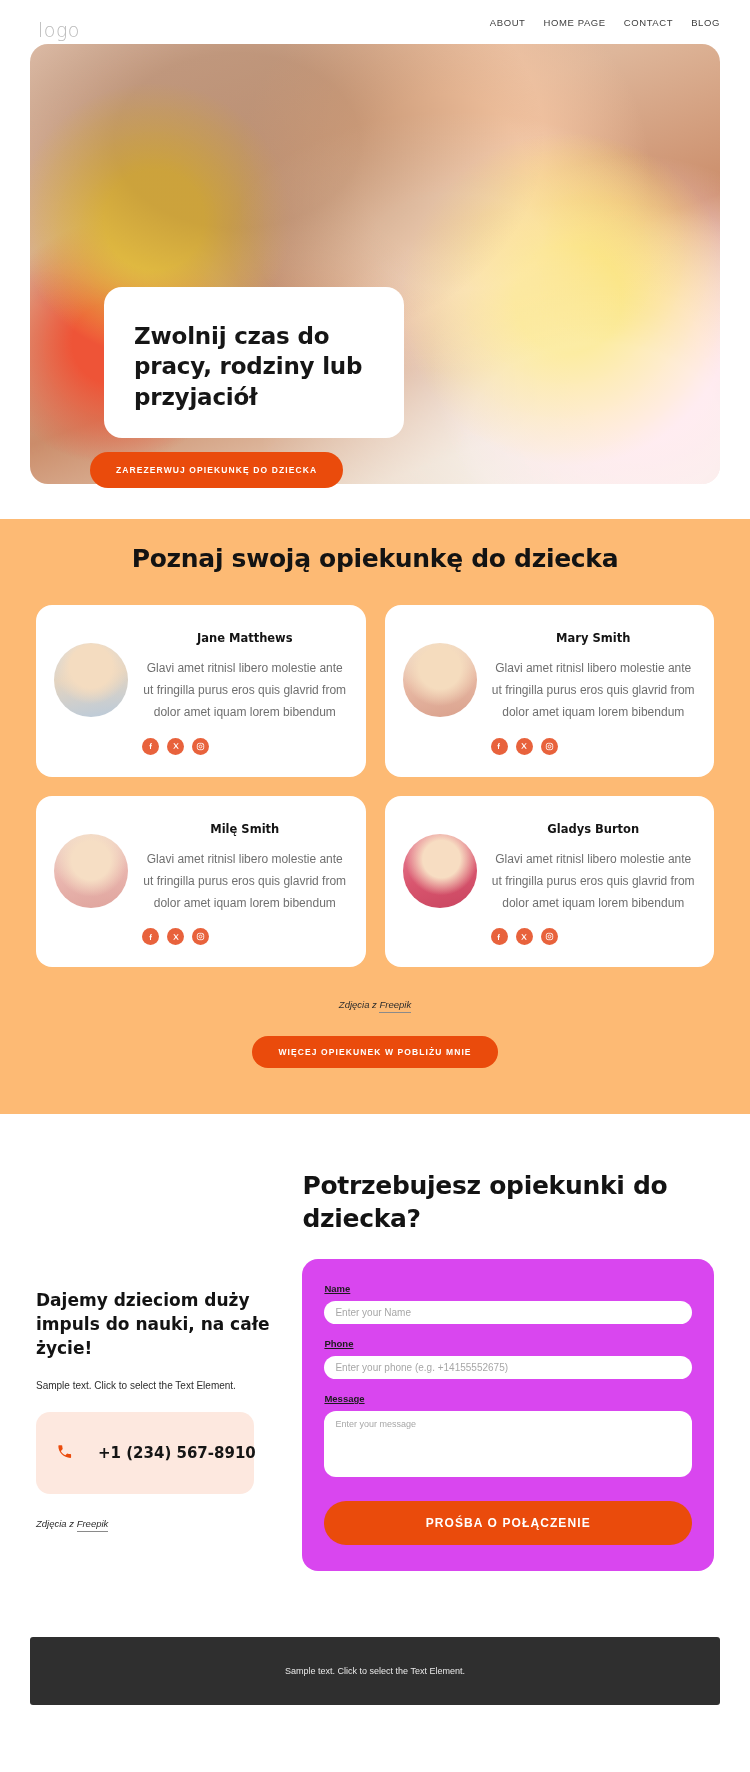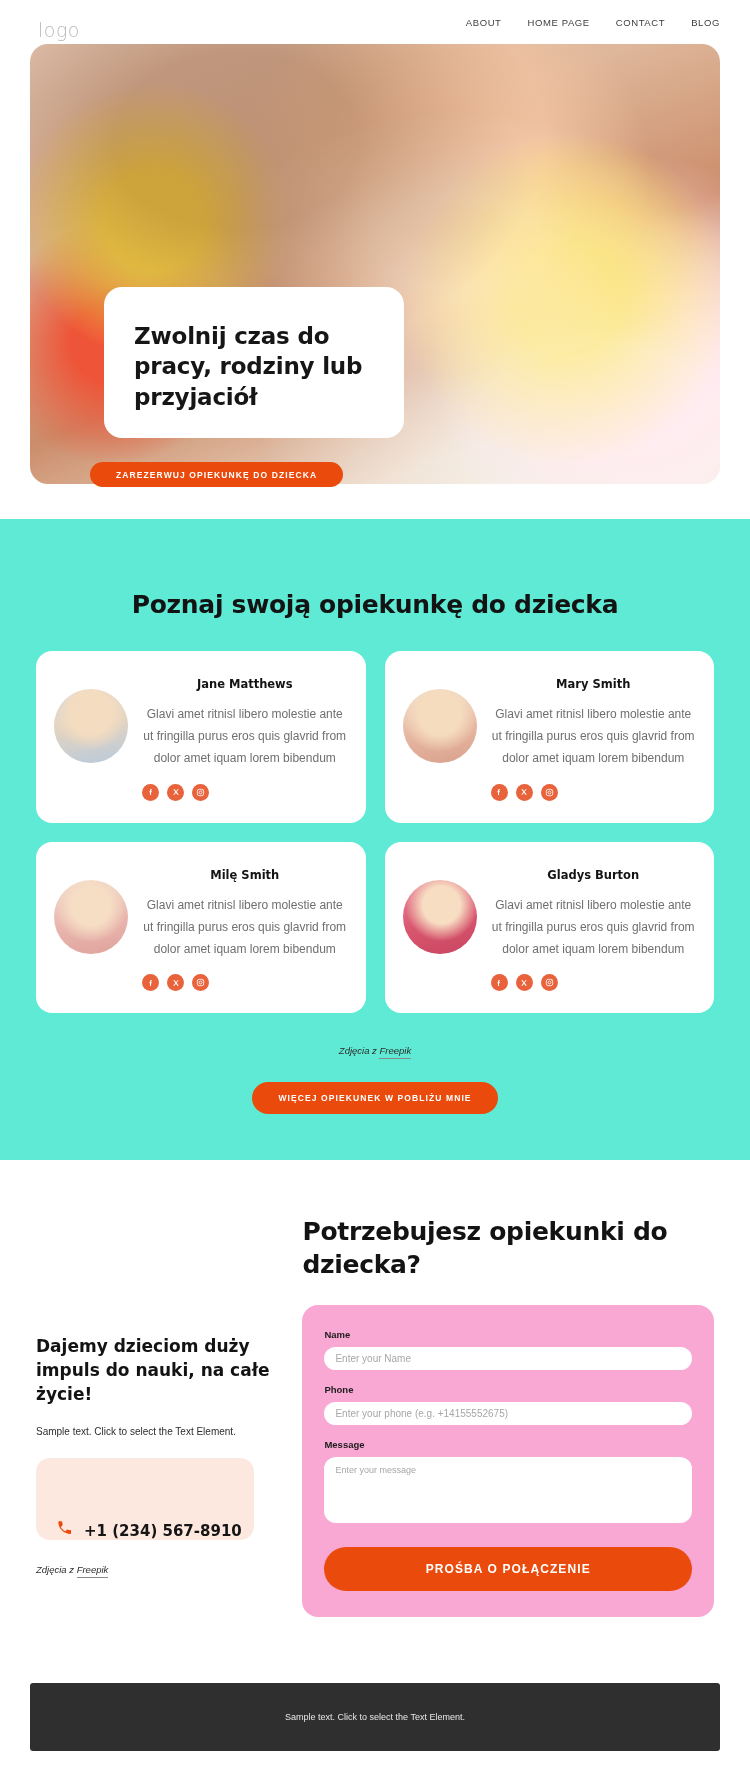--- a/index.html
+++ b/index.html
@@ -21,21 +21,21 @@
     background: #fff;
   }
   .logo {
     font-family: "DejaVu Sans", sans-serif;
     font-size: 19px;
     font-weight: 300;
     letter-spacing: .5px;
     color: #b9b9b9;
     margin-top: 16px;
   }
-  .nav { display: flex; align-items: center; gap: 26px; }
+  .nav { display: flex; align-items: center; gap: 18px; }
   .nav-item {
     font-size: 9.5px;
     letter-spacing: .6px;
     color: #3d3d3d;
     text-decoration: none;
     white-space: nowrap;
   }
 
   
   .hero {
@@ -80,38 +80,38 @@
     font-family: "DejaVu Sans", sans-serif;
     font-size: 23px;
     line-height: 1.32;
     font-weight: bold;
     letter-spacing: -.2px;
     color: #161616;
   }
   .hero-cta {
     position: absolute;
     left: 60px;
-    top: 418px;
+    top: 408px;
     background: #ea4b0c;
     color: #fff;
     border: none;
     border-radius: 30px;
-    height: 25px;
+    height: 36px;
     padding: 0 26px;
     font-size: 8.5px;
     font-weight: bold;
     letter-spacing: 1.1px;
     cursor: pointer;
     white-space: nowrap;
   }
 
   
   .team-section {
-    background: #5eead4;
-    padding: 71px 0 0 0;
+    background: #fdba74;
+    padding: 25px 0 0 0;
     margin-top: 35px;
   }
   .team-heading {
     text-align: center;
     font-family: "DejaVu Sans", sans-serif;
     font-size: 25px;
     font-weight: bold;
     letter-spacing: -.3px;
     color: #131313;
     margin-bottom: 32px;
@@ -215,22 +215,22 @@
     line-height: 1.75;
     color: #2d2d2d;
     margin-bottom: 18px;
   }
   .phone-box {
     background: #fde8df;
     border-radius: 14px;
     height: 82px;
     width: 218px;
     display: flex;
-    align-items: flex-end;
-    gap: 11px;
+    align-items: center;
+    gap: 25px;
     padding: 0 20px;
     margin-bottom: 24px;
   }
   .phone-num {
     font-family: "DejaVu Sans", sans-serif;
     font-size: 15px;
     font-weight: bold;
     color: #151515;
     white-space: nowrap;
   }
@@ -244,23 +244,24 @@
   .contact-right h2 {
     font-family: "DejaVu Sans", sans-serif;
     font-size: 25px;
     line-height: 1.3;
     font-weight: bold;
     color: #131313;
     margin-bottom: 24px;
     letter-spacing: -.3px;
   }
   .form-card {
-    background: #f9a8d4;
+    background: #d946ef;
     border-radius: 16px;
     padding: 24px 22px 26px 22px;
+    text-decoration: underline;
   }
   .field-label {
     font-size: 9.5px;
     font-weight: bold;
     color: #1c1c1c;
     margin-bottom: 7px;
     display: block;
   }
   .field-input {
     width: 100%;

